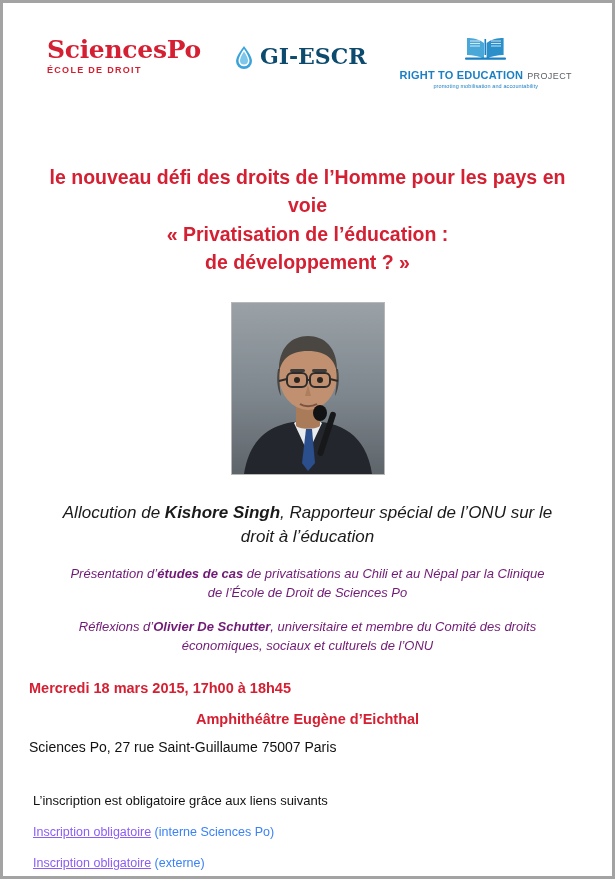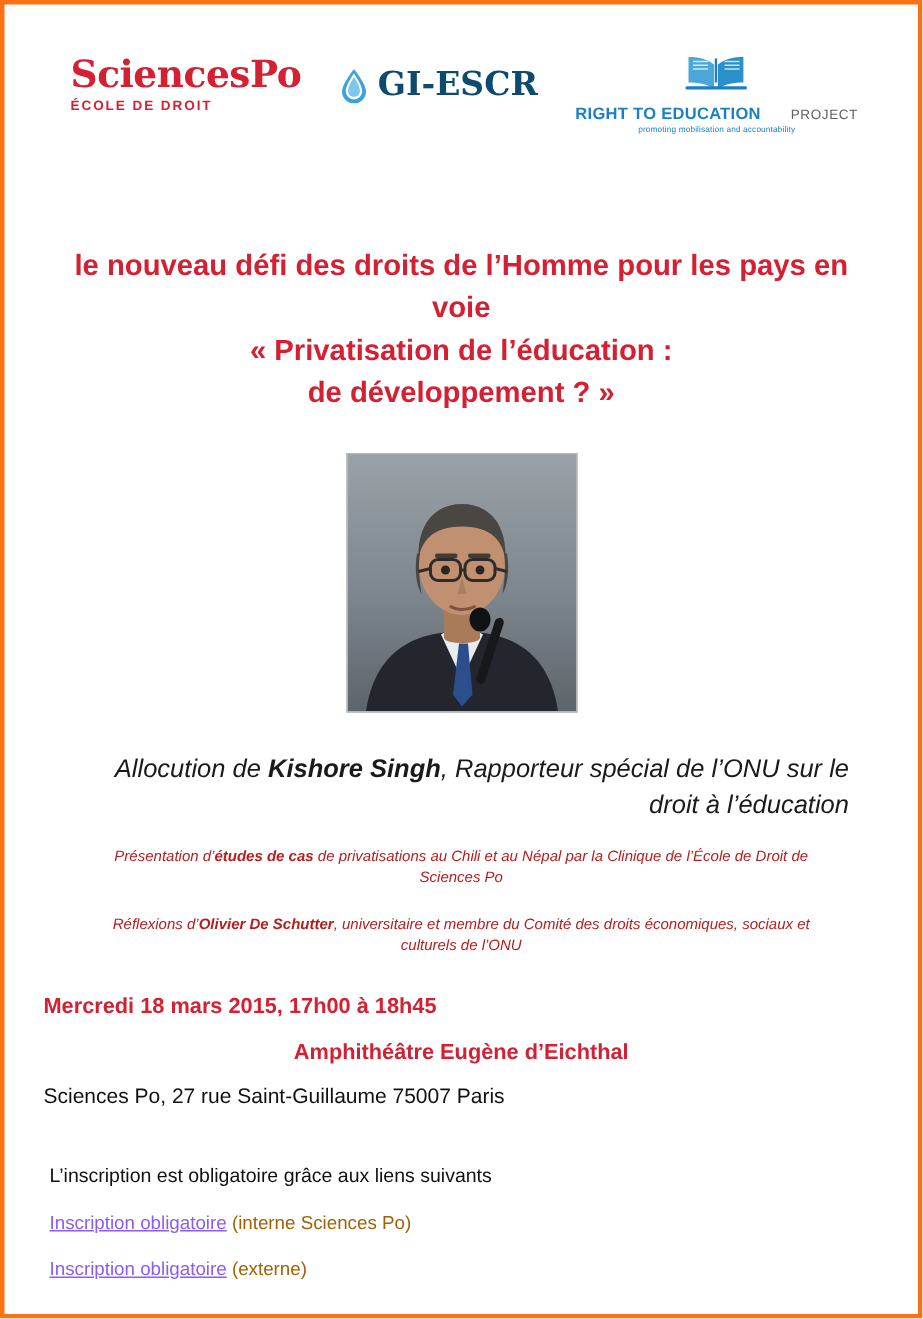--- a/index.html
+++ b/index.html
@@ -10,21 +10,21 @@
   body {
     width: 615px;
     height: 879px;
     font-family: "Liberation Sans", sans-serif;
     overflow: hidden;
   }
   .poster {
     box-sizing: border-box;
     width: 615px;
     height: 879px;
-    border: 3px solid #f97316;
+    border: 3px solid #a3a3a3;
     padding: 22px 26px 10px 26px;
     position: relative;
     background: #ffffff;
   }
 
   
   .logo-row {
     display: flex;
     align-items: flex-start;
     justify-content: space-between;
@@ -79,21 +79,21 @@
     flex-direction: column;
     align-items: center;
     margin-top: 0px;
   }
   .rte-logo .book {
     margin-bottom: 2px;
   }
   .rte-logo .rte-line {
     display: flex;
     align-items: baseline;
-    gap: 20px;
+    gap: 4px;
   }
   .rte-logo .rte-main {
     font-family: "Liberation Sans", sans-serif;
     font-size: 11px;
     font-weight: bold;
     color: #1b7fc4;
     letter-spacing: 0.2px;
   }
   .rte-logo .rte-project {
     font-family: Liberation Sans, sans-serif;
@@ -133,35 +133,35 @@
     border: 1px solid #b8b8b8;
     overflow: hidden;
     position: relative;
     background: #8c949c;
   }
   .portrait svg { display: block; }
 
   
   .speaker {
     margin-top: 26px;
-    text-align: right;
+    text-align: center;
     font-style: italic;
     font-size: 17px;
     color: #1a1a1a;
     line-height: 1.4;
     padding: 0 20px;
   }
   .speaker b { font-style: italic; font-weight: bold; }
 
   .subline {
     margin-top: 16px;
     text-align: center;
     font-style: italic;
-    font-size: 10px;
-    color: #b91c1c;
+    font-size: 13px;
+    color: #701a75;
     line-height: 1.45;
     padding: 0 34px;
   }
   .subline b { font-weight: bold; font-style: italic; }
 
   
   .datetime {
     margin-top: 24px;
     text-align: left;
     color: #d42032;
@@ -195,21 +195,21 @@
   .reg-line {
     margin-top: 17px;
     font-size: 12.5px;
     color: #111;
   }
   .reg-link {
     color: #8b5cf6;
     text-decoration: underline;
     cursor: pointer;
   }
-  .reg-note { color: #a16207; text-align: center; }
+  .reg-note { color: #3b82f6; text-align: center; }
 </style>
 </head>
 <body>
 
 <div class="poster">
 
   <div class="logo-row">
 
     <div class="sciencespo-logo">
       <span class="sp-main">SciencesPo</span>

